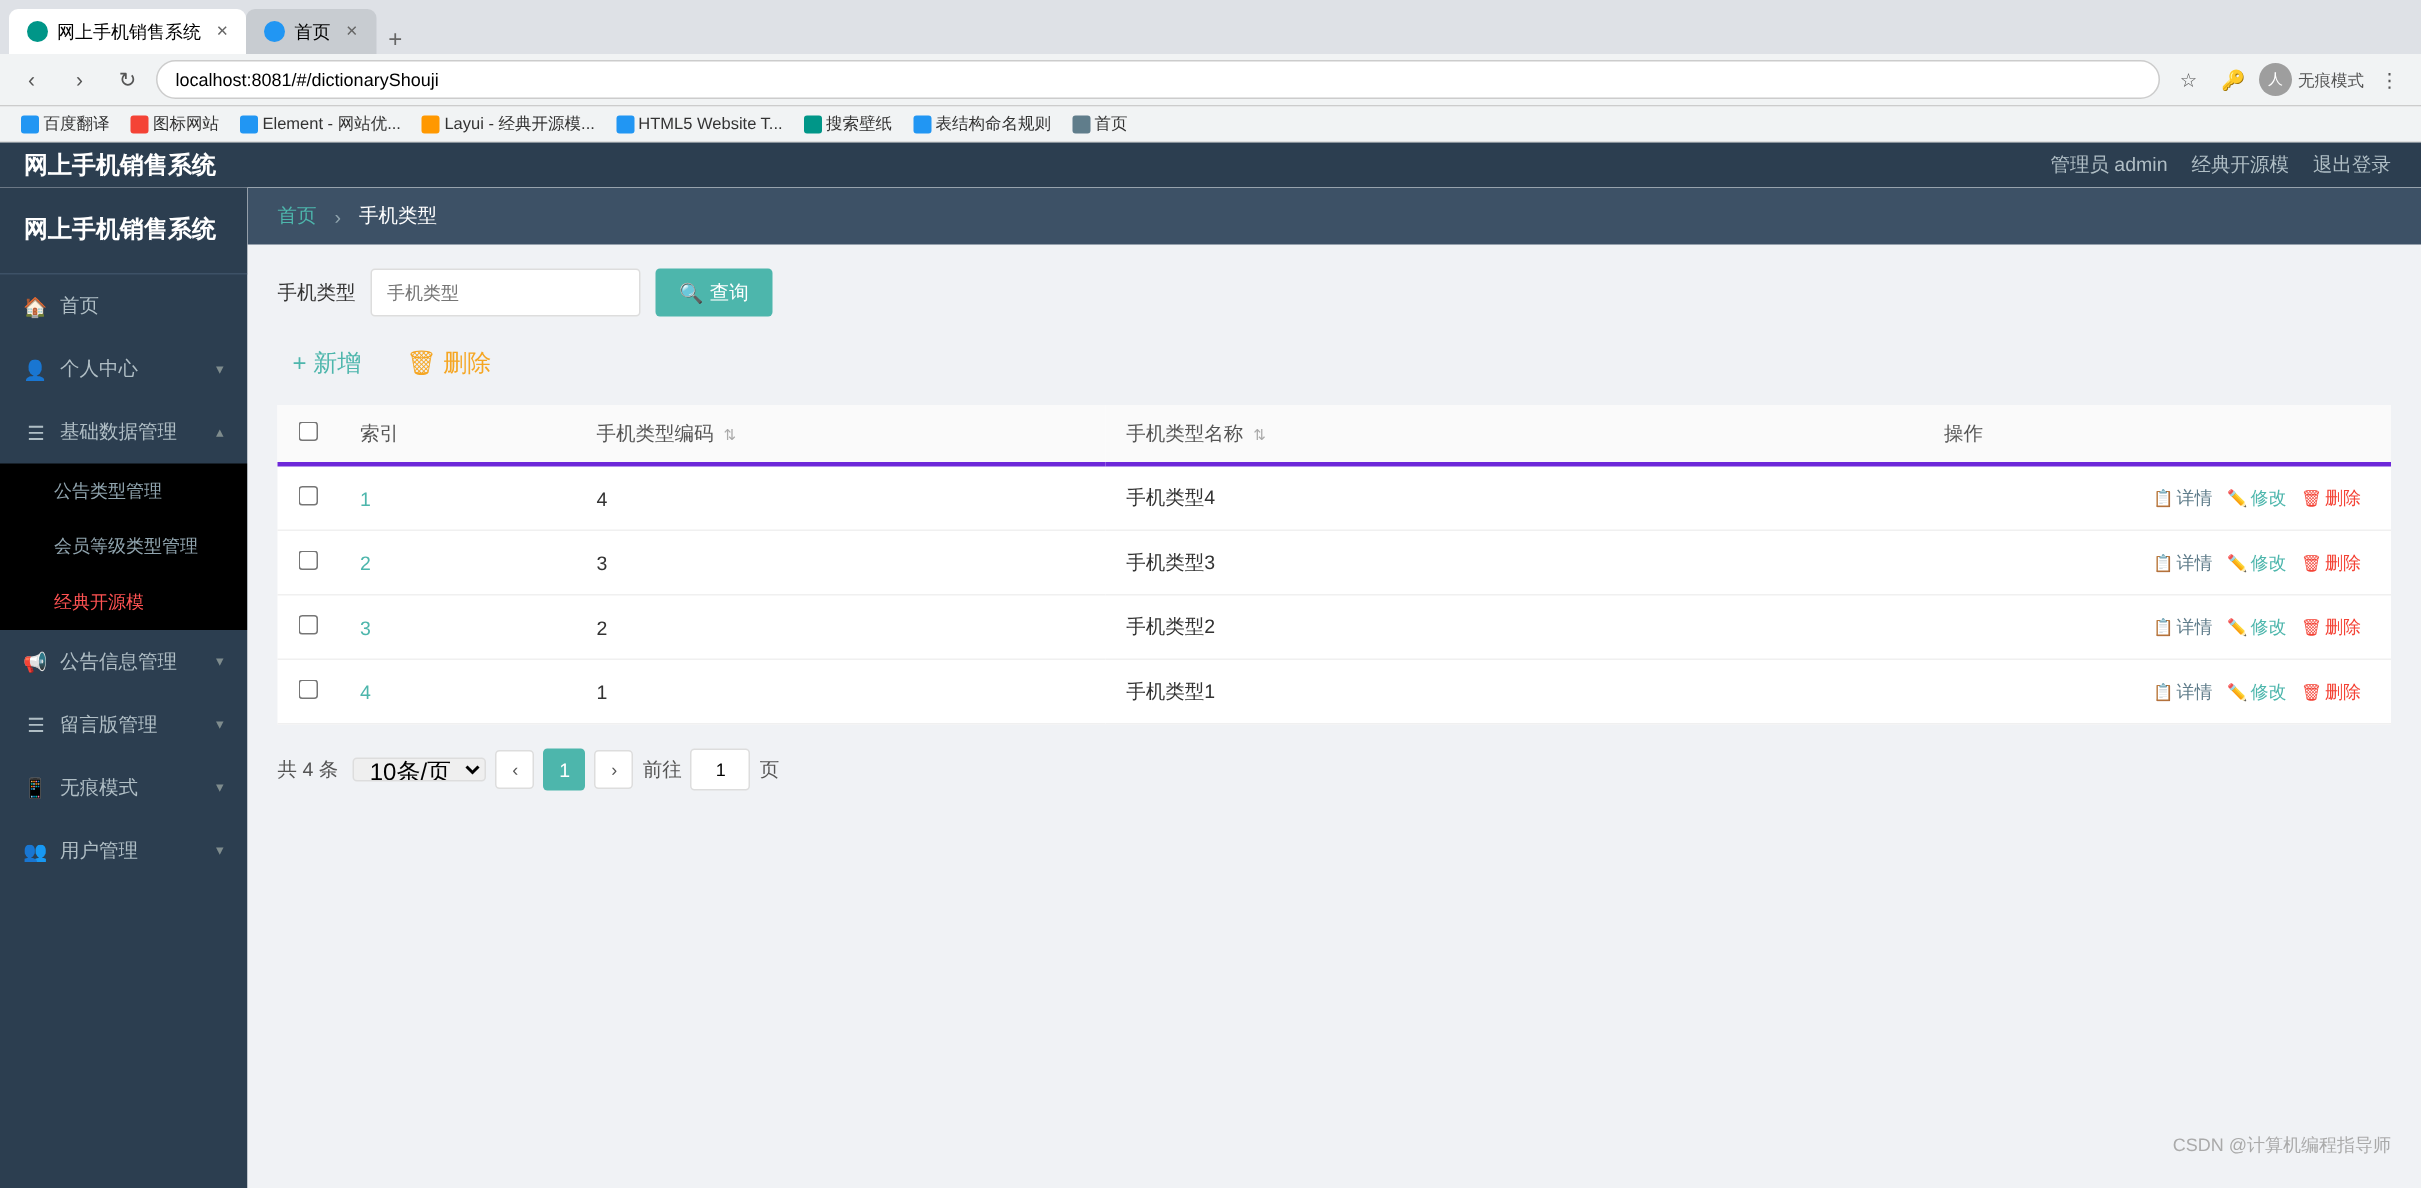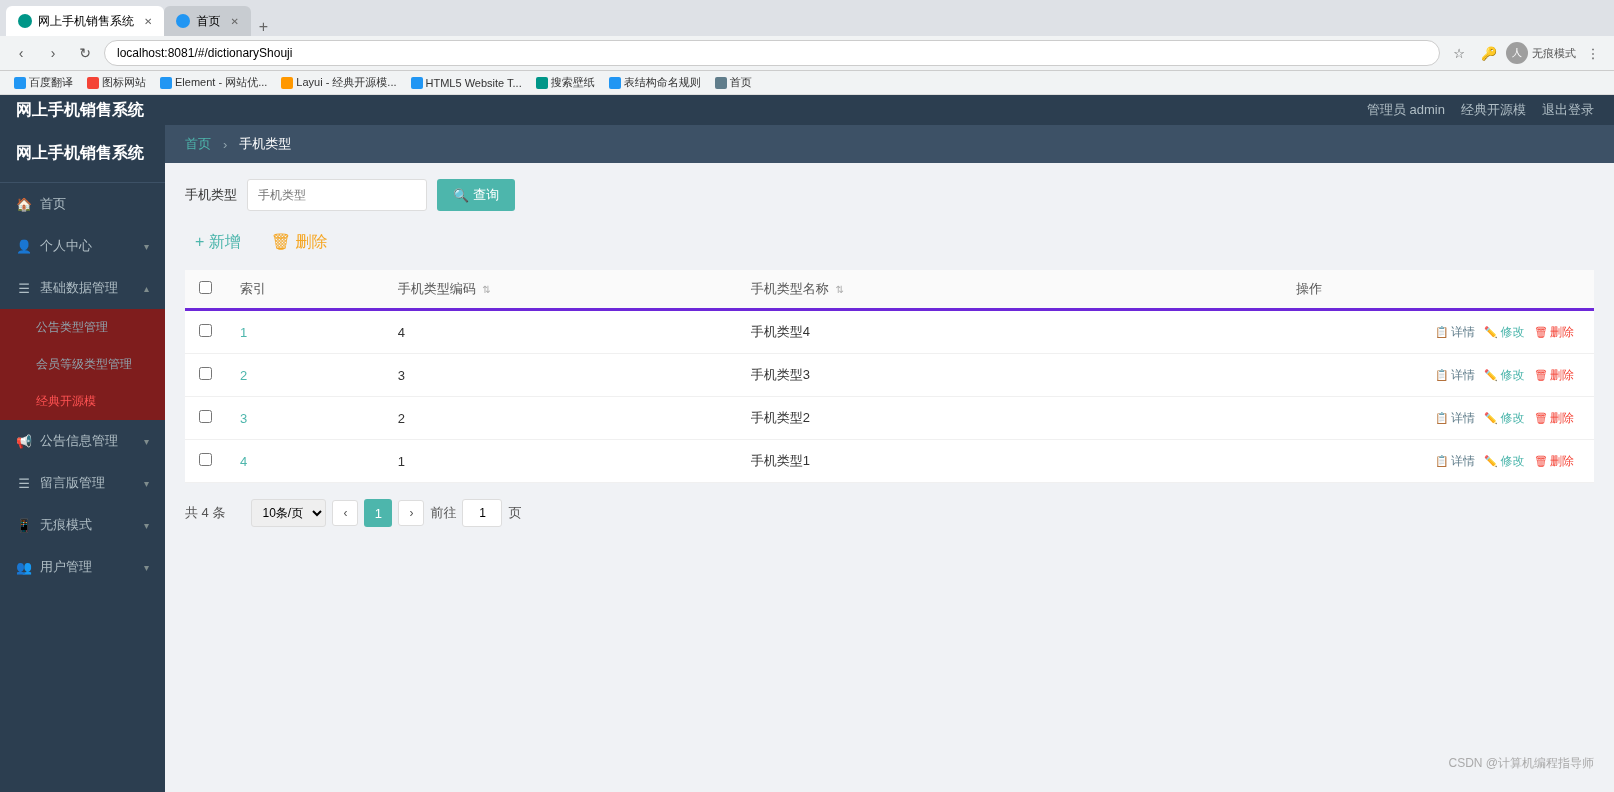--- a/index.html
+++ b/index.html
@@ -36,21 +36,21 @@
     
     .app { display: flex; height: calc(792px - 30px - 34px - 26px); }
 
     
     .sidebar { width: 165px; background: #2c3e50; color: #fff; flex-shrink: 0; overflow-y: auto; }
     .sidebar-title { padding: 18px 16px; font-size: 16px; font-weight: bold; color: #fff; background: #2c3e50; border-bottom: 1px solid #3d5166; }
     .sidebar-item { display: flex; align-items: center; justify-content: space-between; padding: 12px 16px; cursor: pointer; color: #b0bec5; font-size: 13px; }
     .sidebar-item-content { display: flex; align-items: center; gap: 8px; }
     .sidebar-icon { width: 16px; height: 16px; display: inline-flex; align-items: center; justify-content: center; font-size: 13px; }
     .sidebar-arrow { font-size: 10px; color: #7f8c8d; }
-    .sidebar-submenu { background: #7f1d1d; }
+    .sidebar-submenu { background: #000000; }
     .sidebar-subitem { padding: 10px 16px 10px 36px; cursor: pointer; color: #90a4ae; font-size: 12px; }
     .sidebar-subitem.active { color: #ff5252; }
 
     
     .main-content { flex: 1; overflow-y: auto; background: #f0f2f5; }
     .page-header { background: #3d5166; color: #fff; padding: 10px 20px; display: flex; align-items: center; gap: 8px; font-size: 13px; }
     .breadcrumb-link { color: #4db6ac; cursor: pointer; }
     .breadcrumb-sep { color: #90a4ae; margin: 0 4px; }
     .breadcrumb-current { color: #fff; }
 
@@ -80,22 +80,22 @@
     .checkbox-cell { width: 40px; }
     .sort-icon { font-size: 10px; color: #aaa; margin-left: 3px; }
     .op-btn { display: inline-flex; align-items: center; gap: 2px; cursor: pointer; font-size: 12px; margin-right: 6px; }
     .op-btn.detail { color: #607d8b; }
     .op-btn.edit { color: #4db6ac; }
     .op-btn.del { color: #f44336; }
     .op-icon { font-size: 11px; }
 
     
     .pagination { display: flex; align-items: center; gap: 6px; margin-top: 16px; font-size: 13px; color: #555; }
-    .page-total { margin-right: 20px; }
-    .page-size-select { height: 28px; border: 1px solid #ddd; border-radius: 3px; padding: 0 6px; font-size: 12px; }
+    .page-total { margin-right: 4px; }
+    .page-size-select { height: 16px; border: 1px solid #ddd; border-radius: 3px; padding: 0 6px; font-size: 16px; }
     .page-btn { width: 26px; height: 26px; border: 1px solid #ddd; border-radius: 3px; background: #fff; cursor: pointer; display: flex; align-items: center; justify-content: center; font-size: 12px; color: #555; }
     .page-num { width: 28px; height: 28px; display: flex; align-items: center; justify-content: center; border-radius: 3px; cursor: pointer; font-size: 13px; }
     .page-num.active { background: #4db6ac; color: #fff; }
     .goto-input { width: 40px; height: 28px; border: 1px solid #ddd; border-radius: 3px; text-align: center; font-size: 12px; }
     .goto-label { font-size: 13px; color: #555; }
 
     
     .watermark { position: fixed; bottom: 20px; right: 20px; font-size: 12px; color: #aaa; }
 
     input[type="checkbox"] { width: 13px; height: 13px; cursor: pointer; }

